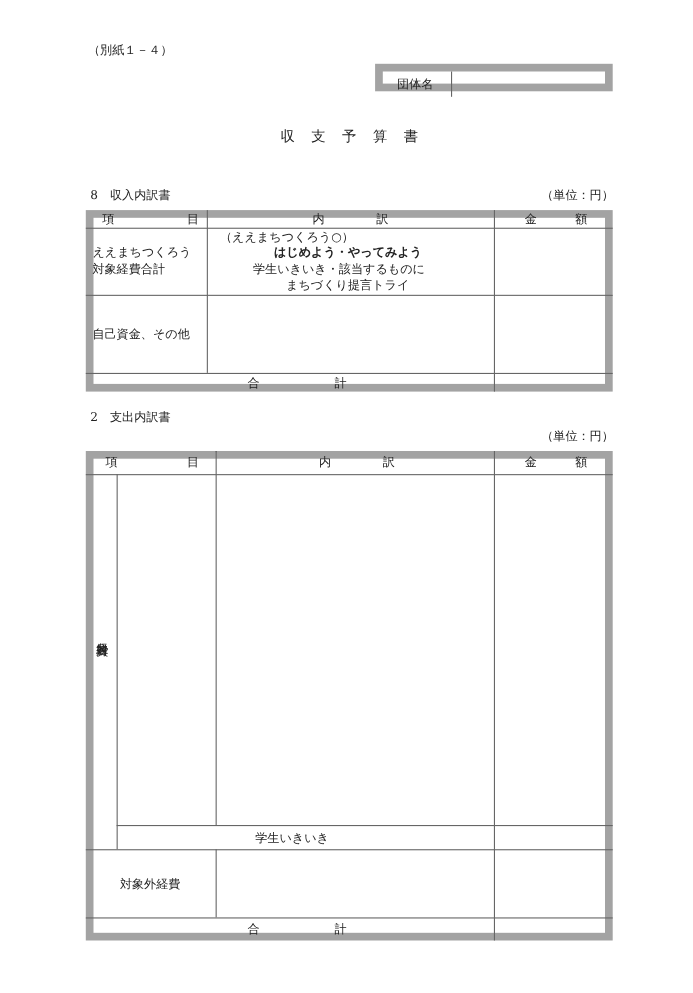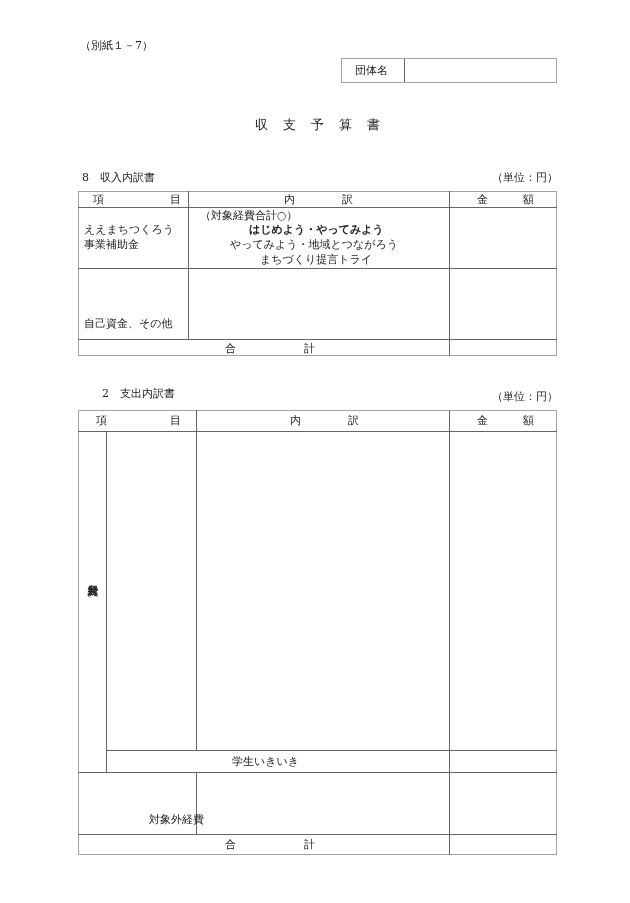--- a/index.html
+++ b/index.html
@@ -1,26 +1,26 @@
 <!DOCTYPE html>
 <html><head>
 <meta charset="utf-8">
 <style>
   html,body{margin:0;padding:0;background:#ffffff;}
   body{width:630px;height:903px;position:relative;overflow:hidden;
        font-family:"DejaVu Serif","Liberation Serif",serif;color:#222;font-size:11px;}
   .abs{position:absolute;}
   .line{position:absolute;background:#666;}
   .txt{position:absolute;white-space:nowrap;line-height:1;}
-  .box{position:absolute;border:1px solid #a3a3a3;box-sizing:border-box;text-align:right;}
+  .box{position:absolute;border:7px solid #a3a3a3;box-sizing:border-box;text-align:right;}
 </style>
 </head>
 <body>
 
-<div class="txt" style="left:80px;top:40px;font-size:11px;">（別紙１－7）</div>
+<div class="txt" style="left:80px;top:40px;font-size:11px;">（別紙１－４）</div>
 
 <div class="box" style="left:341px;top:58px;width:216px;height:25px;">
   <div class="txt" style="left:13px;top:6px;font-size:11px;">団体名</div>
   <div class="line" style="left:62px;top:0;width:1px;height:23px;"></div>
   <div class="abs" style="left:63px;top:0;width:151px;height:23px;"></div>
 </div>
 
 <div class="txt" style="left:255px;top:118px;font-size:13px;letter-spacing:1px;">収　支　予　算　書</div>
 
 <div class="txt" style="left:82px;top:172px;">8　収入内訳書</div>
@@ -38,37 +38,37 @@
   <div class="line" style="left:371px;top:0;width:1px;height:165px;"></div>
 
   <div class="txt" style="left:15px;top:3px;">項</div>
   <div class="txt" style="left:92px;top:3px;">目</div>
   <div class="txt" style="left:206px;top:3px;">内</div>
   <div class="txt" style="left:264px;top:3px;">訳</div>
   <div class="txt" style="left:399px;top:3px;">金</div>
   <div class="txt" style="left:445px;top:3px;">額</div>
 
   <div class="txt" style="left:6px;top:33px;">ええまちつくろう</div>
-  <div class="txt" style="left:6px;top:48px;">事業補助金</div>
-  <div class="txt" style="left:122px;top:19px;">（対象経費合計○）</div>
+  <div class="txt" style="left:6px;top:48px;">対象経費合計</div>
+  <div class="txt" style="left:122px;top:19px;">（ええまちつくろう○）</div>
   <div class="txt" style="left:171px;top:33px;font-weight:bold;">はじめよう・やってみよう</div>
-  <div class="txt" style="left:152px;top:48px;">やってみよう・地域とつながろう</div>
+  <div class="txt" style="left:152px;top:48px;">学生いきいき・該当するものに</div>
   <div class="txt" style="left:182px;top:63px;">まちづくり提言トライ</div>
   <div class="abs" style="left:372px;top:17px;width:106px;height:60px;"></div>
 
-  <div class="txt" style="left:6px;top:107px;margin-top:20px;">自己資金、その他</div>
+  <div class="txt" style="left:6px;top:107px;">自己資金、その他</div>
   <div class="abs" style="left:111px;top:78px;width:260px;height:70px;"></div>
   <div class="abs" style="left:372px;top:78px;width:106px;height:70px;"></div>
 
   <div class="txt" style="left:147px;top:152px;">合</div>
   <div class="txt" style="left:226px;top:152px;">計</div>
   <div class="abs" style="left:372px;top:149px;width:106px;height:15px;"></div>
 </div>
 
-<div class="txt" style="left:82px;top:388px;margin-left:20px;">2　支出内訳書</div>
+<div class="txt" style="left:82px;top:374px;">2　支出内訳書</div>
 <div class="txt" style="left:492px;top:391px;">（単位：円）</div>
 
 <div class="abs" style="left:78px;top:410px;width:479px;height:445px;">
   <div class="box" style="left:0;top:0;width:479px;height:445px;"></div>
 
   <div class="line" style="left:0;top:21px;width:479px;height:1px;"></div>
   <div class="line" style="left:28px;top:340px;width:451px;height:1px;"></div>
   <div class="line" style="left:0;top:362px;width:479px;height:1px;"></div>
   <div class="line" style="left:0;top:424px;width:479px;height:1px;"></div>
 
@@ -87,20 +87,20 @@
 
   <div class="abs" style="left:7px;top:166px;width:14px;writing-mode:vertical-rl;line-height:14px;font-size:11px;">対象経費</div>
 
   <div class="abs" style="left:29px;top:22px;width:89px;height:318px;"></div>
   <div class="abs" style="left:119px;top:22px;width:252px;height:318px;"></div>
   <div class="abs" style="left:372px;top:22px;width:106px;height:318px;"></div>
 
   <div class="txt" style="left:154px;top:346px;">学生いきいき</div>
   <div class="abs" style="left:372px;top:341px;width:106px;height:21px;"></div>
 
-  <div class="txt" style="left:31px;top:404px;margin-left:40px;">対象外経費</div>
+  <div class="txt" style="left:31px;top:388px;">対象外経費</div>
   <div class="abs" style="left:119px;top:363px;width:252px;height:61px;"></div>
   <div class="abs" style="left:372px;top:363px;width:106px;height:61px;"></div>
 
   <div class="txt" style="left:147px;top:429px;">合</div>
   <div class="txt" style="left:226px;top:429px;">計</div>
   <div class="abs" style="left:372px;top:425px;width:106px;height:19px;"></div>
 </div>
 
 </body></html>

